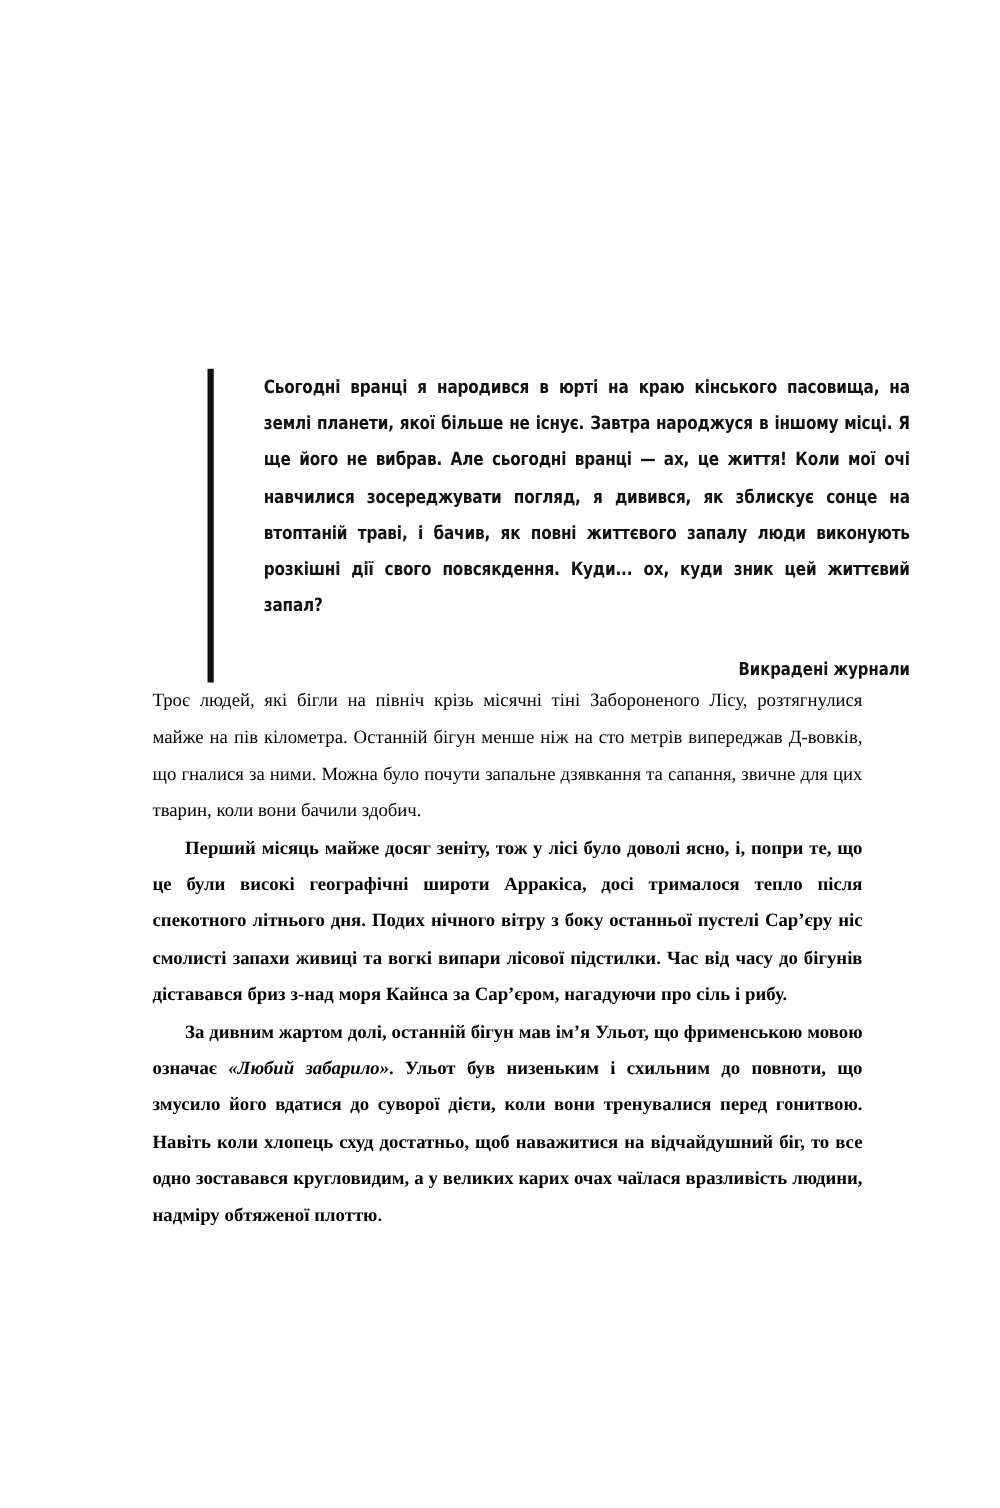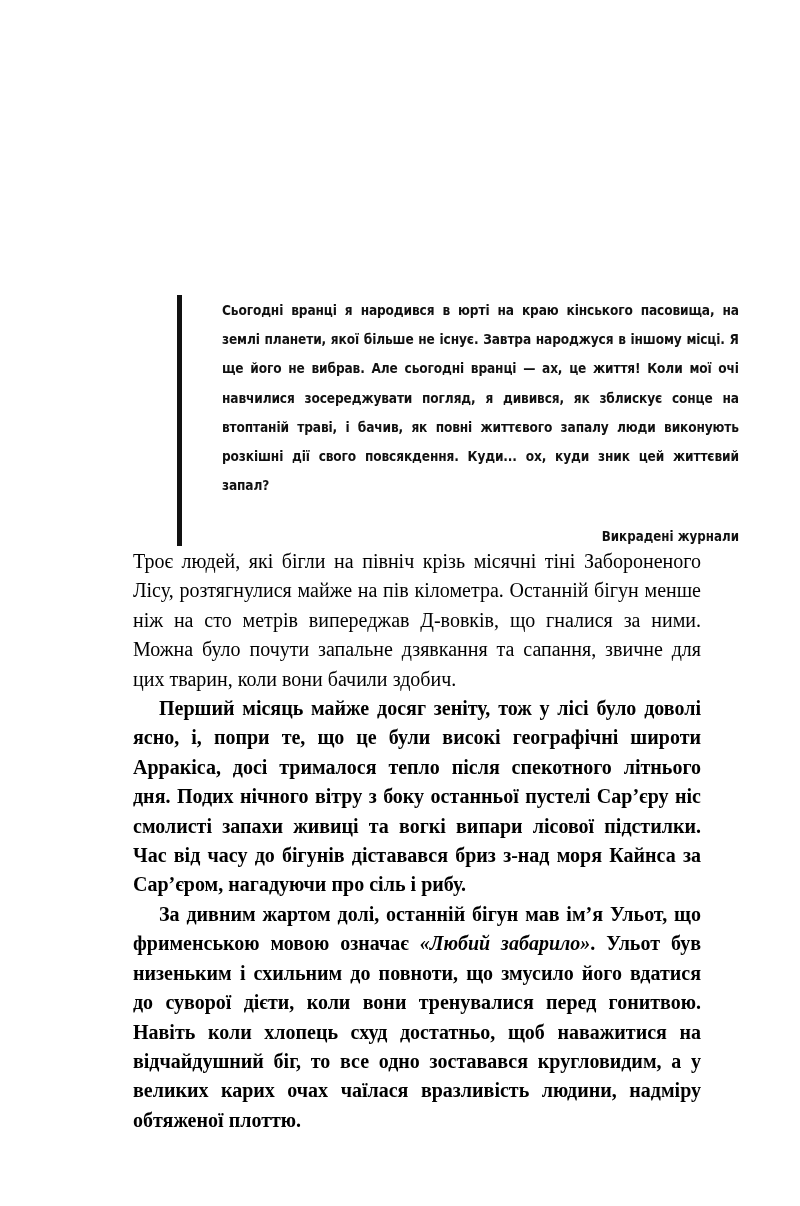--- a/index.html
+++ b/index.html
@@ -12,21 +12,21 @@
     height: 1206px;
     position: relative;
     overflow: hidden;
     font-family: "Liberation Serif", "DejaVu Serif", serif;
     color: #000000;
     -webkit-font-smoothing: antialiased;
   }
 
   .page {
     position: absolute;
-    left: 11px;
+    left: 0;
     top: 0;
     width: 636px;
     height: 1206px;
   }
 
   
   .epigraph {
     position: absolute;
     left: 126px;
     top: 279px;
@@ -65,21 +65,21 @@
   
   .body-block {
     position: absolute;
     left: 122px;
     top: 547px;
     width: 568px;
   }
   .body-par {
     margin: 0;
     font-family: "Liberation Serif", "DejaVu Serif", serif;
-    font-size: 20px;
+    font-size: 15px;
     line-height: 29.4px;
     text-align: justify;
     text-justify: inter-word;
     color: #000000;
     hyphens: none;
     word-spacing: 0.1px;
   }
   .body-par + .body-par {
     text-indent: 26px;
     font-weight: bold;

